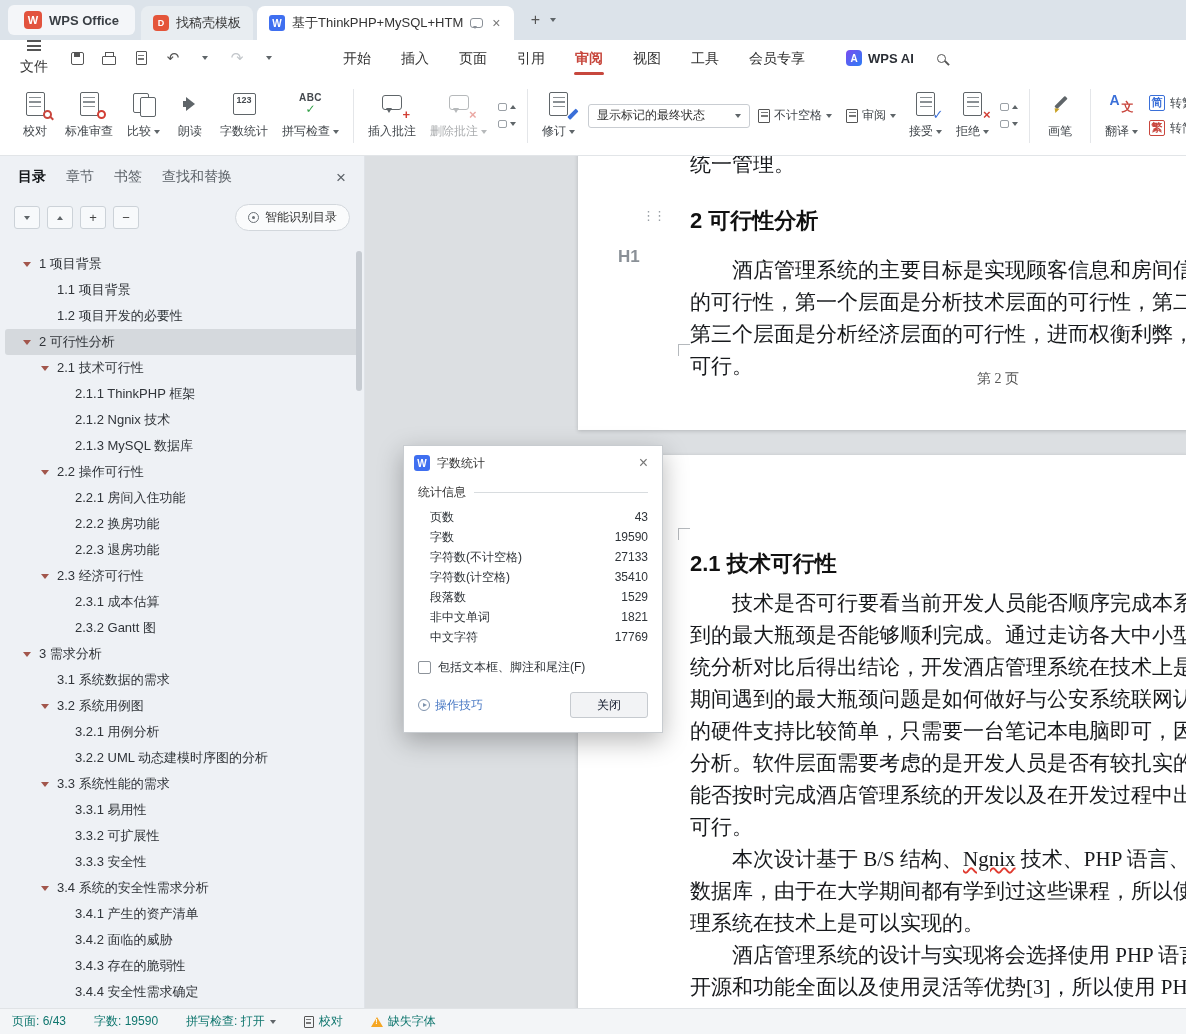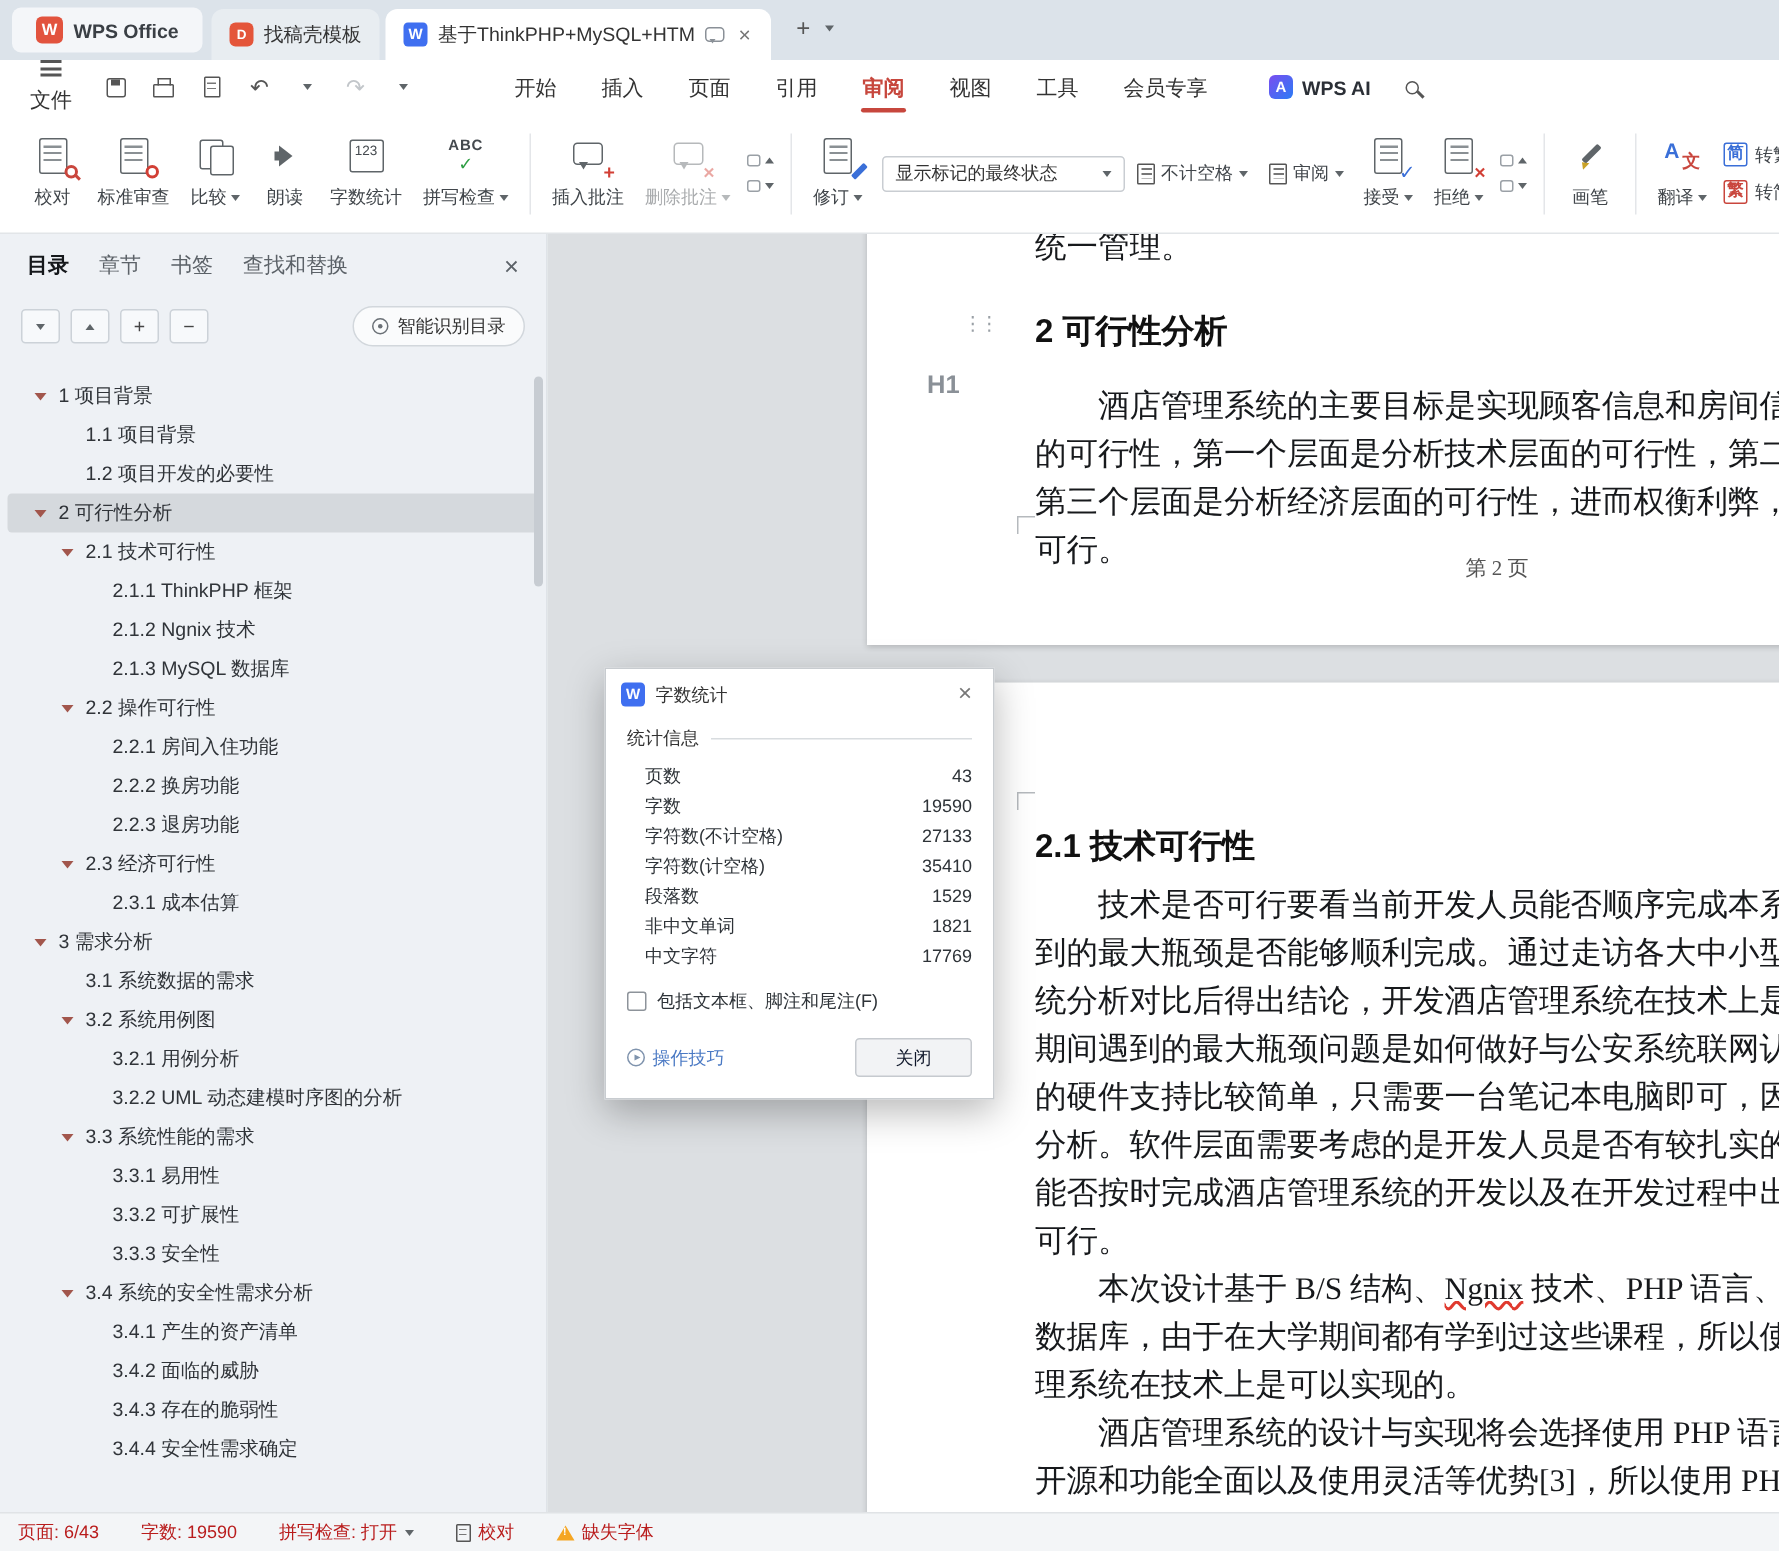--- a/index.html
+++ b/index.html
@@ -60,21 +60,21 @@
   .i-doc::before { content:""; position:absolute; left:2.5px; right:2.5px; top:3.5px; height:12px;
                    background:repeating-linear-gradient(to bottom,#8a9094 0,#8a9094 1.4px,transparent 1.4px,transparent 4.4px); }
   .i-docs2 { width:24px; height:24px; position:relative; }
   .i-docs2::before { content:""; position:absolute; left:1px; top:1px; width:14px; height:18px; border:1.5px solid #5f6569; background:#fff; border-radius:2px; }
   .i-docs2::after { content:""; position:absolute; left:8px; top:5px; width:14px; height:18px; border:1.5px solid #5f6569; background:#fff; border-radius:2px; }
   .i-bubble { width:20px; height:15px; border:1.6px solid #5f6569; border-radius:3px; background:#fff; position:relative; margin-top:-4px; }
   .i-bubble::after { content:""; position:absolute; left:3px; bottom:-7px; border:3px solid transparent; border-top:5px solid #5f6569; }
   .i-speaker { position:relative; width:15px; height:14px; }
   .i-speaker::before { content:""; position:absolute; left:0; top:4px; width:5px; height:6px; background:#5f6569; }
   .i-speaker::after { content:""; position:absolute; left:3px; top:0; border-left:9px solid #5f6569; border-top:7px solid transparent; border-bottom:7px solid transparent; }
-  .i-123 { width:23px; height:22px; border:1.6px solid #5f6569; border-radius:2px; font-size:9px; font-weight:400; color:#454a4f; display:flex; justify-content:center; padding-top:1px; background:#fff; }
+  .i-123 { width:23px; height:22px; border:1.6px solid #5f6569; border-radius:2px; font-size:9px; font-weight:700; color:#454a4f; display:flex; justify-content:center; padding-top:1px; background:#fff; }
   .i-abc { display:flex; flex-direction:column; align-items:center; line-height:1; }
   .i-abc .abc { font-size:10px; font-weight:700; color:#454a4f; letter-spacing:.5px; }
   .i-abc .chk { color:#2f9e44; font-size:12px; font-weight:700; }
   .i-pen { position:relative; width:20px; height:20px; }
   .i-pen::before { content:""; position:absolute; left:9px; top:1px; width:4px; height:15px; background:#5f6569; transform:rotate(45deg); border-radius:1px; }
   .i-pen::after { content:""; position:absolute; left:2px; bottom:2px; border:3px solid transparent; border-bottom:4px solid #c9a227; transform:rotate(-45deg); }
   .i-trans { position:relative; width:24px; height:24px; }
   .i-trans .ta { position:absolute; left:0; top:0; font-size:14px; font-weight:700; color:#3a6fd8; }
   .i-trans .tw { position:absolute; right:0; bottom:0; font-size:12px; font-weight:700; color:#c9463d; }
   .badge { position:absolute; right:-5px; bottom:-4px; font-weight:700; font-size:13px; line-height:1; }
@@ -157,21 +157,21 @@
   .stat-row { display:flex; justify-content:space-between; align-items:center; height:20px; padding-left:12px; color:#2e3338; }
   .check-row { display:flex; align-items:center; gap:7px; margin-top:12px; color:#2e3338; cursor:pointer; }
   .checkbox { width:13px; height:13px; border:1.3px solid #8d939a; border-radius:2px; background:#fff; }
   .dlg-footer { display:flex; align-items:center; justify-content:space-between; margin-top:16px; }
   .tips-link { display:flex; align-items:center; gap:5px; color:#4a79c4; cursor:pointer; }
   .play-ico { width:12px; height:12px; border:1.4px solid #7f93ad; border-radius:50%; position:relative; }
   .play-ico::after { content:""; position:absolute; left:3.5px; top:2.5px; border-left:4px solid #7f93ad; border-top:2.5px solid transparent; border-bottom:2.5px solid transparent; }
   .close-btn { width:78px; height:26px; background:#f2f3f5; border:1px solid #c6cacf; border-radius:3px; font-size:12px; color:#0f172a; display:flex; align-items:center; justify-content:center; cursor:pointer; }
 
   
-  .statusbar { height:26px; background:#f3f5f7; border-top:1px solid #e0e3e6; display:flex; align-items:center; padding:0 12px; gap:28px; font-size:12px; color:#b91c1c; flex:0 0 auto; }
+  .statusbar { height:26px; background:#f3f5f7; border-top:1px solid #e0e3e6; display:flex; align-items:center; padding:0 12px; gap:28px; font-size:12px; color:#0f766e; flex:0 0 auto; }
   .sb-item { display:flex; align-items:center; gap:5px; cursor:pointer; white-space:nowrap; }
   .warn-icon { width:0; height:0; border-left:6px solid transparent; border-right:6px solid transparent; border-bottom:10px solid #f5a623; position:relative; }
   .warn-icon::after { content:"!"; position:absolute; left:-1.5px; top:1.5px; font-size:7px; font-weight:700; color:#fff; }
 </style>
 </head>
 <body>
 
 <div class="app">
 
   <div class="tabbar">
@@ -517,20 +517,24 @@
 
             <span>2.2.3 退房功能</span>
           </div>
           <div class="toc-item lv1 expand">
             <span class="arrow"></span>
             <span>2.3 经济可行性</span>
           </div>
           <div class="toc-item lv2">
 
             <span>2.3.1 成本估算</span>
+          </div>
+          <div class="toc-item lv2">
+
+            <span>2.3.2 Gantt 图</span>
           </div>
           <div class="toc-item lv0 expand">
             <span class="arrow"></span>
             <span>3 需求分析</span>
           </div>
           <div class="toc-item lv1">
 
             <span>3.1 系统数据的需求</span>
           </div>
           <div class="toc-item lv1 expand">

